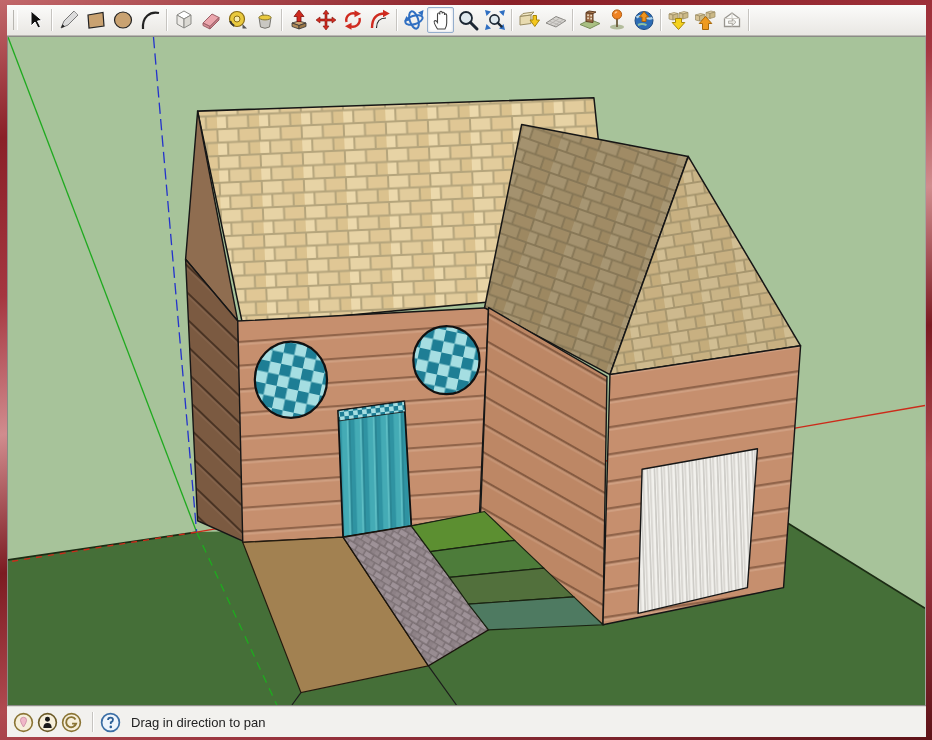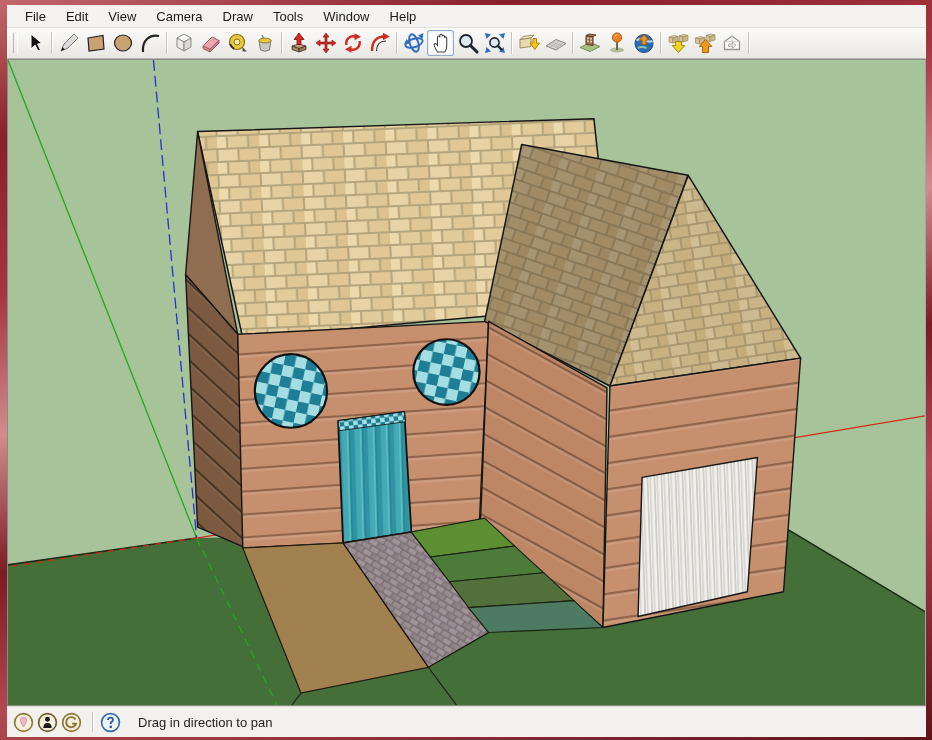--- a/index.html
+++ b/index.html
@@ -15,42 +15,32 @@
   .tb{width:27px;height:26px;display:flex;align-items:center;justify-content:center;background:transparent;border:1px solid transparent;border-radius:2px;padding:0;}
   .tb.active{background:#ffffff;border-color:#94aecd;box-shadow:inset 0 0 3px rgba(40,60,90,.25);}
   .sep{width:1px;height:22px;background:#c6c4c0;box-shadow:1px 0 0 #ffffff;margin:0 3px;}
   
   .viewport{flex:1;position:relative;border:1px solid #8b8b86;border-right-color:#a5a5a0;background:#a7c39a;}
   .viewport svg{position:absolute;inset:0;width:100%;height:100%;display:block;}
   
   .statusbar{height:30px;background:#f2f1ee;border-top:1px solid #dbd9d5;display:flex;align-items:center;padding:0 6px;}
   .sicon{width:21px;height:21px;margin-right:3px;display:flex;}
   .ssep{width:1px;height:20px;background:#c6c4c0;box-shadow:1px 0 0 #fff;margin:0 7px;}
-  .hint{font-size:13px;color:#222;margin-left:14px;white-space:nowrap;}
+  .hint{font-size:13px;color:#222;margin-left:7px;white-space:nowrap;}
   .measure{margin-left:auto;display:flex;align-items:center;height:100%;}
   .mlabel{font-size:13px;color:#222;padding:0 12px;}
   .minput{width:198px;height:18px;border:1px solid #908e89;background:#fff;box-shadow:inset 1px 1px 2px rgba(0,0,0,.14);font-size:12px;font-family:"Liberation Sans",sans-serif;padding:0 4px;}
   .corner-grip{width:13px;height:13px;margin-left:5px;align-self:flex-end;margin-bottom:2px;background:repeating-linear-gradient(135deg,transparent 0 3px,#b2b0ab 3px 4.5px);}
 </style>
 </head>
 <body>
 
 <div class="frame"></div>
 <div class="app">
 
-  <div class="menubar">
-    <span class="menu-item">File</span>
-    <span class="menu-item">Edit</span>
-    <span class="menu-item">View</span>
-    <span class="menu-item">Camera</span>
-    <span class="menu-item">Draw</span>
-    <span class="menu-item">Tools</span>
-    <span class="menu-item">Window</span>
-    <span class="menu-item">Help</span>
-  </div>
 
   <div class="toolbar">
     <span class="grip"></span>
     <button class="tb" title="Select">
       <svg width="24" height="24" viewBox="0 0 24 24">
           <path d="M8 3 L8 18 L12 14 L15 20 L17.5 18.8 L14.5 13 L19 12.5 Z" fill="#111" stroke="#fff" stroke-width="1"></path>
         </svg>
     </button>
     <span class="sep"></span>
     <button class="tb" title="Line">

